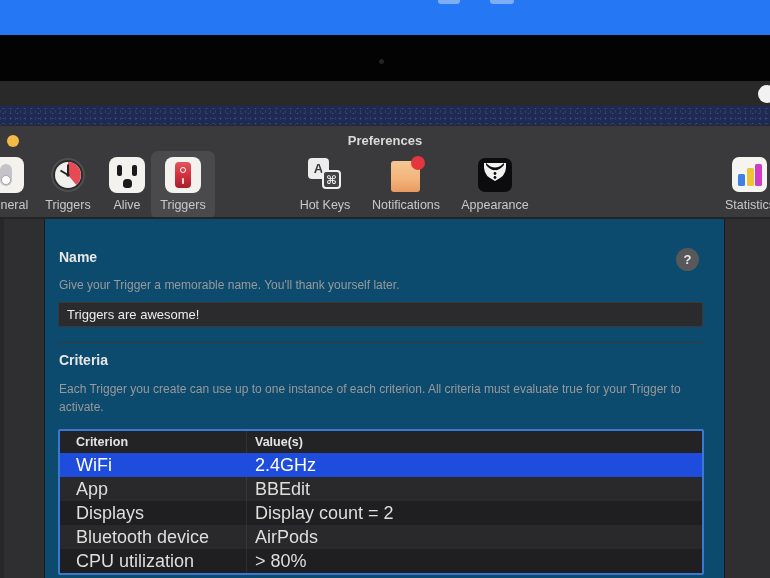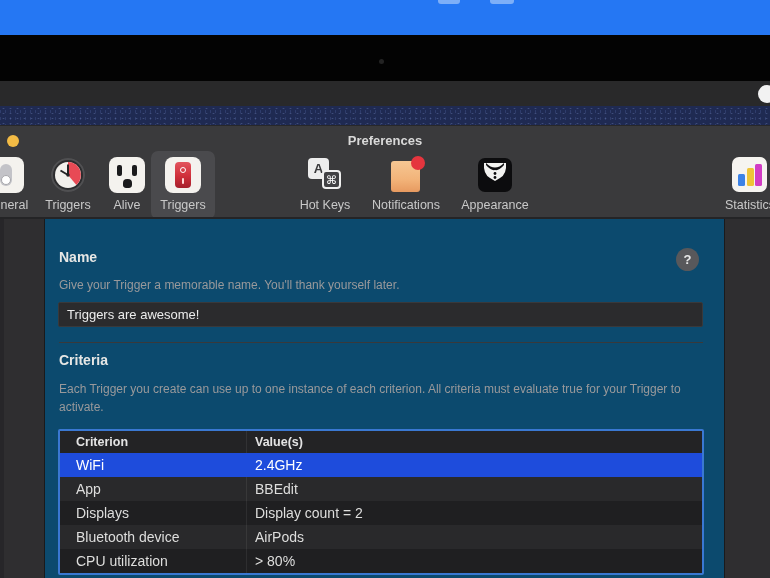--- a/index.html
+++ b/index.html
@@ -88,21 +88,21 @@
   
   .ctable{position:absolute;left:58px;top:210px;width:646px;height:146px;box-sizing:border-box;
     background:#1f1f21;border:2px solid var(--table-border);border-radius:2px;}
   .trow,.thead{display:flex;width:100%;}
   .thead{height:22px;background:#232325;}
   .trow{height:24px;}
   .cell{display:flex;align-items:center;box-sizing:border-box;}
   .c1{width:187px;padding-left:16px;border-right:1px solid rgba(255,255,255,0.07);}
   .c2{flex:1;padding-left:8px;}
   .thead .cell{font-size:12.5px;font-weight:bold;color:#e4e4e4;}
-  .trow .cell{font-size:14px;color:#dededd;}
+  .trow .cell{font-size:18px;color:#dededd;}
   .row-sel{background:var(--selection-blue);}
   .row-sel .cell{color:#ffffff;}
   .row-sel .c1{border-right-color:transparent;}
   .row-a{background:#29292b;}
   .row-b{background:#1f1f21;}
 </style>
 </head>
 <body>
 
 <div class="screen">

